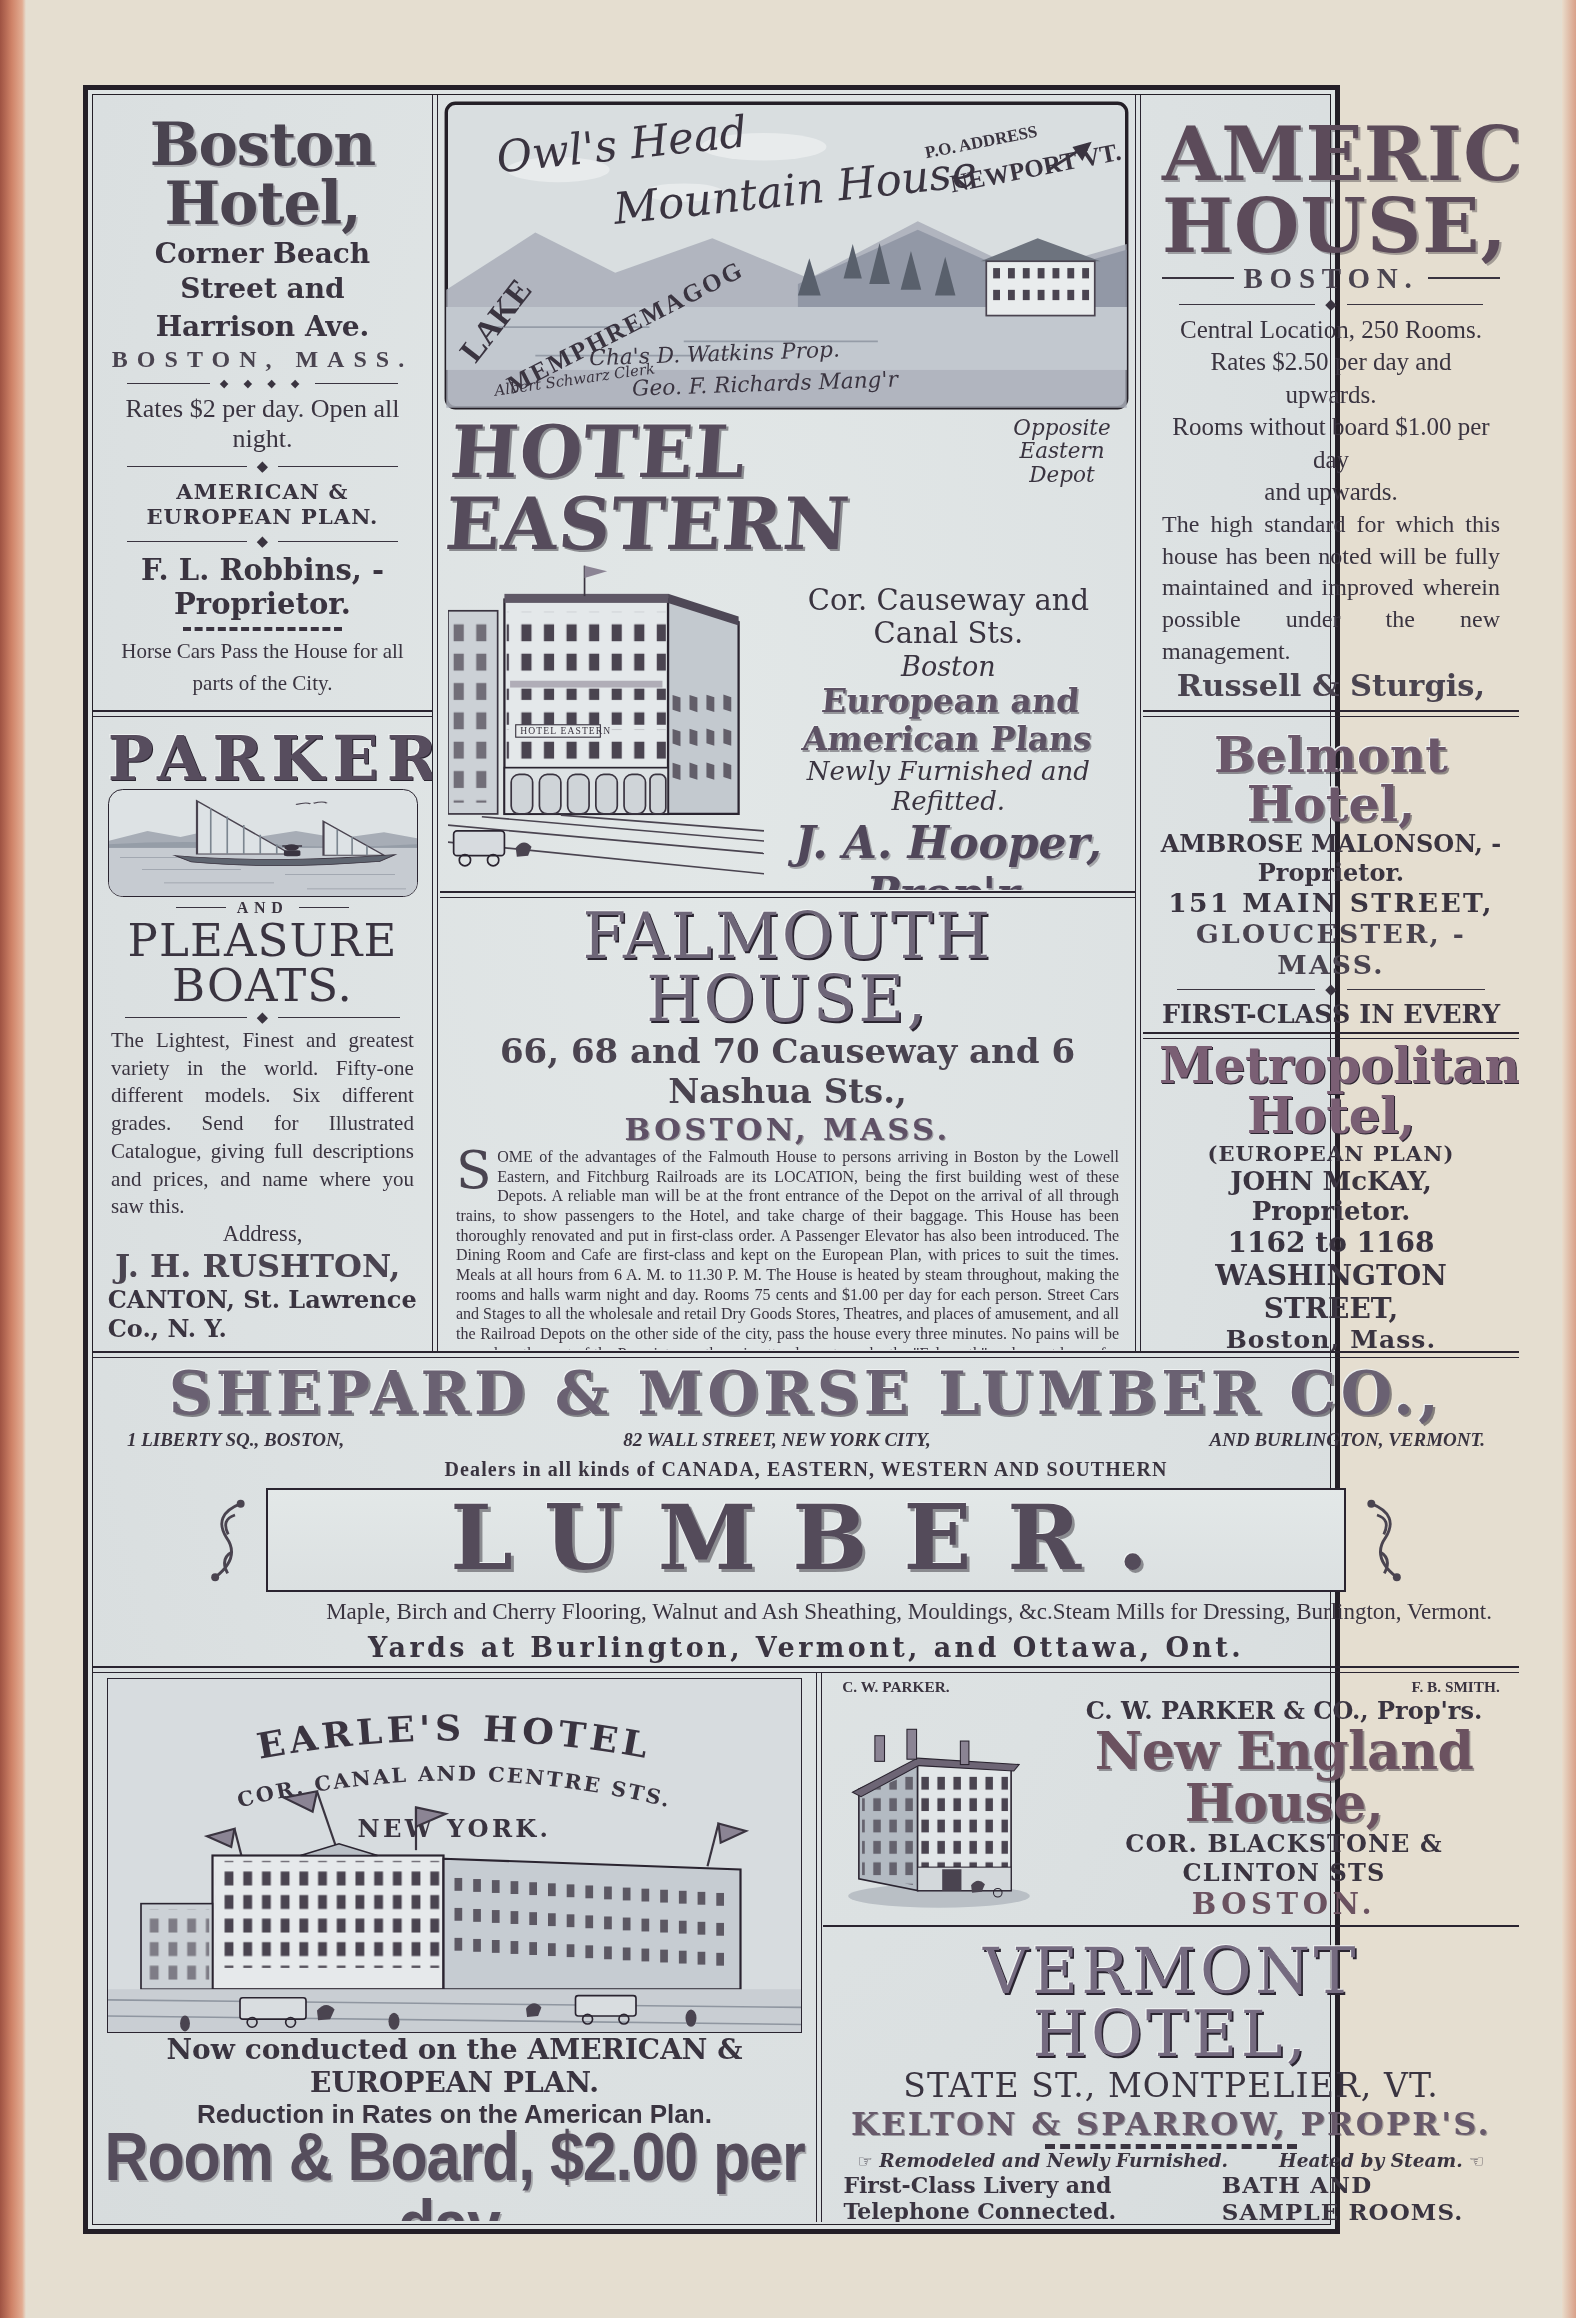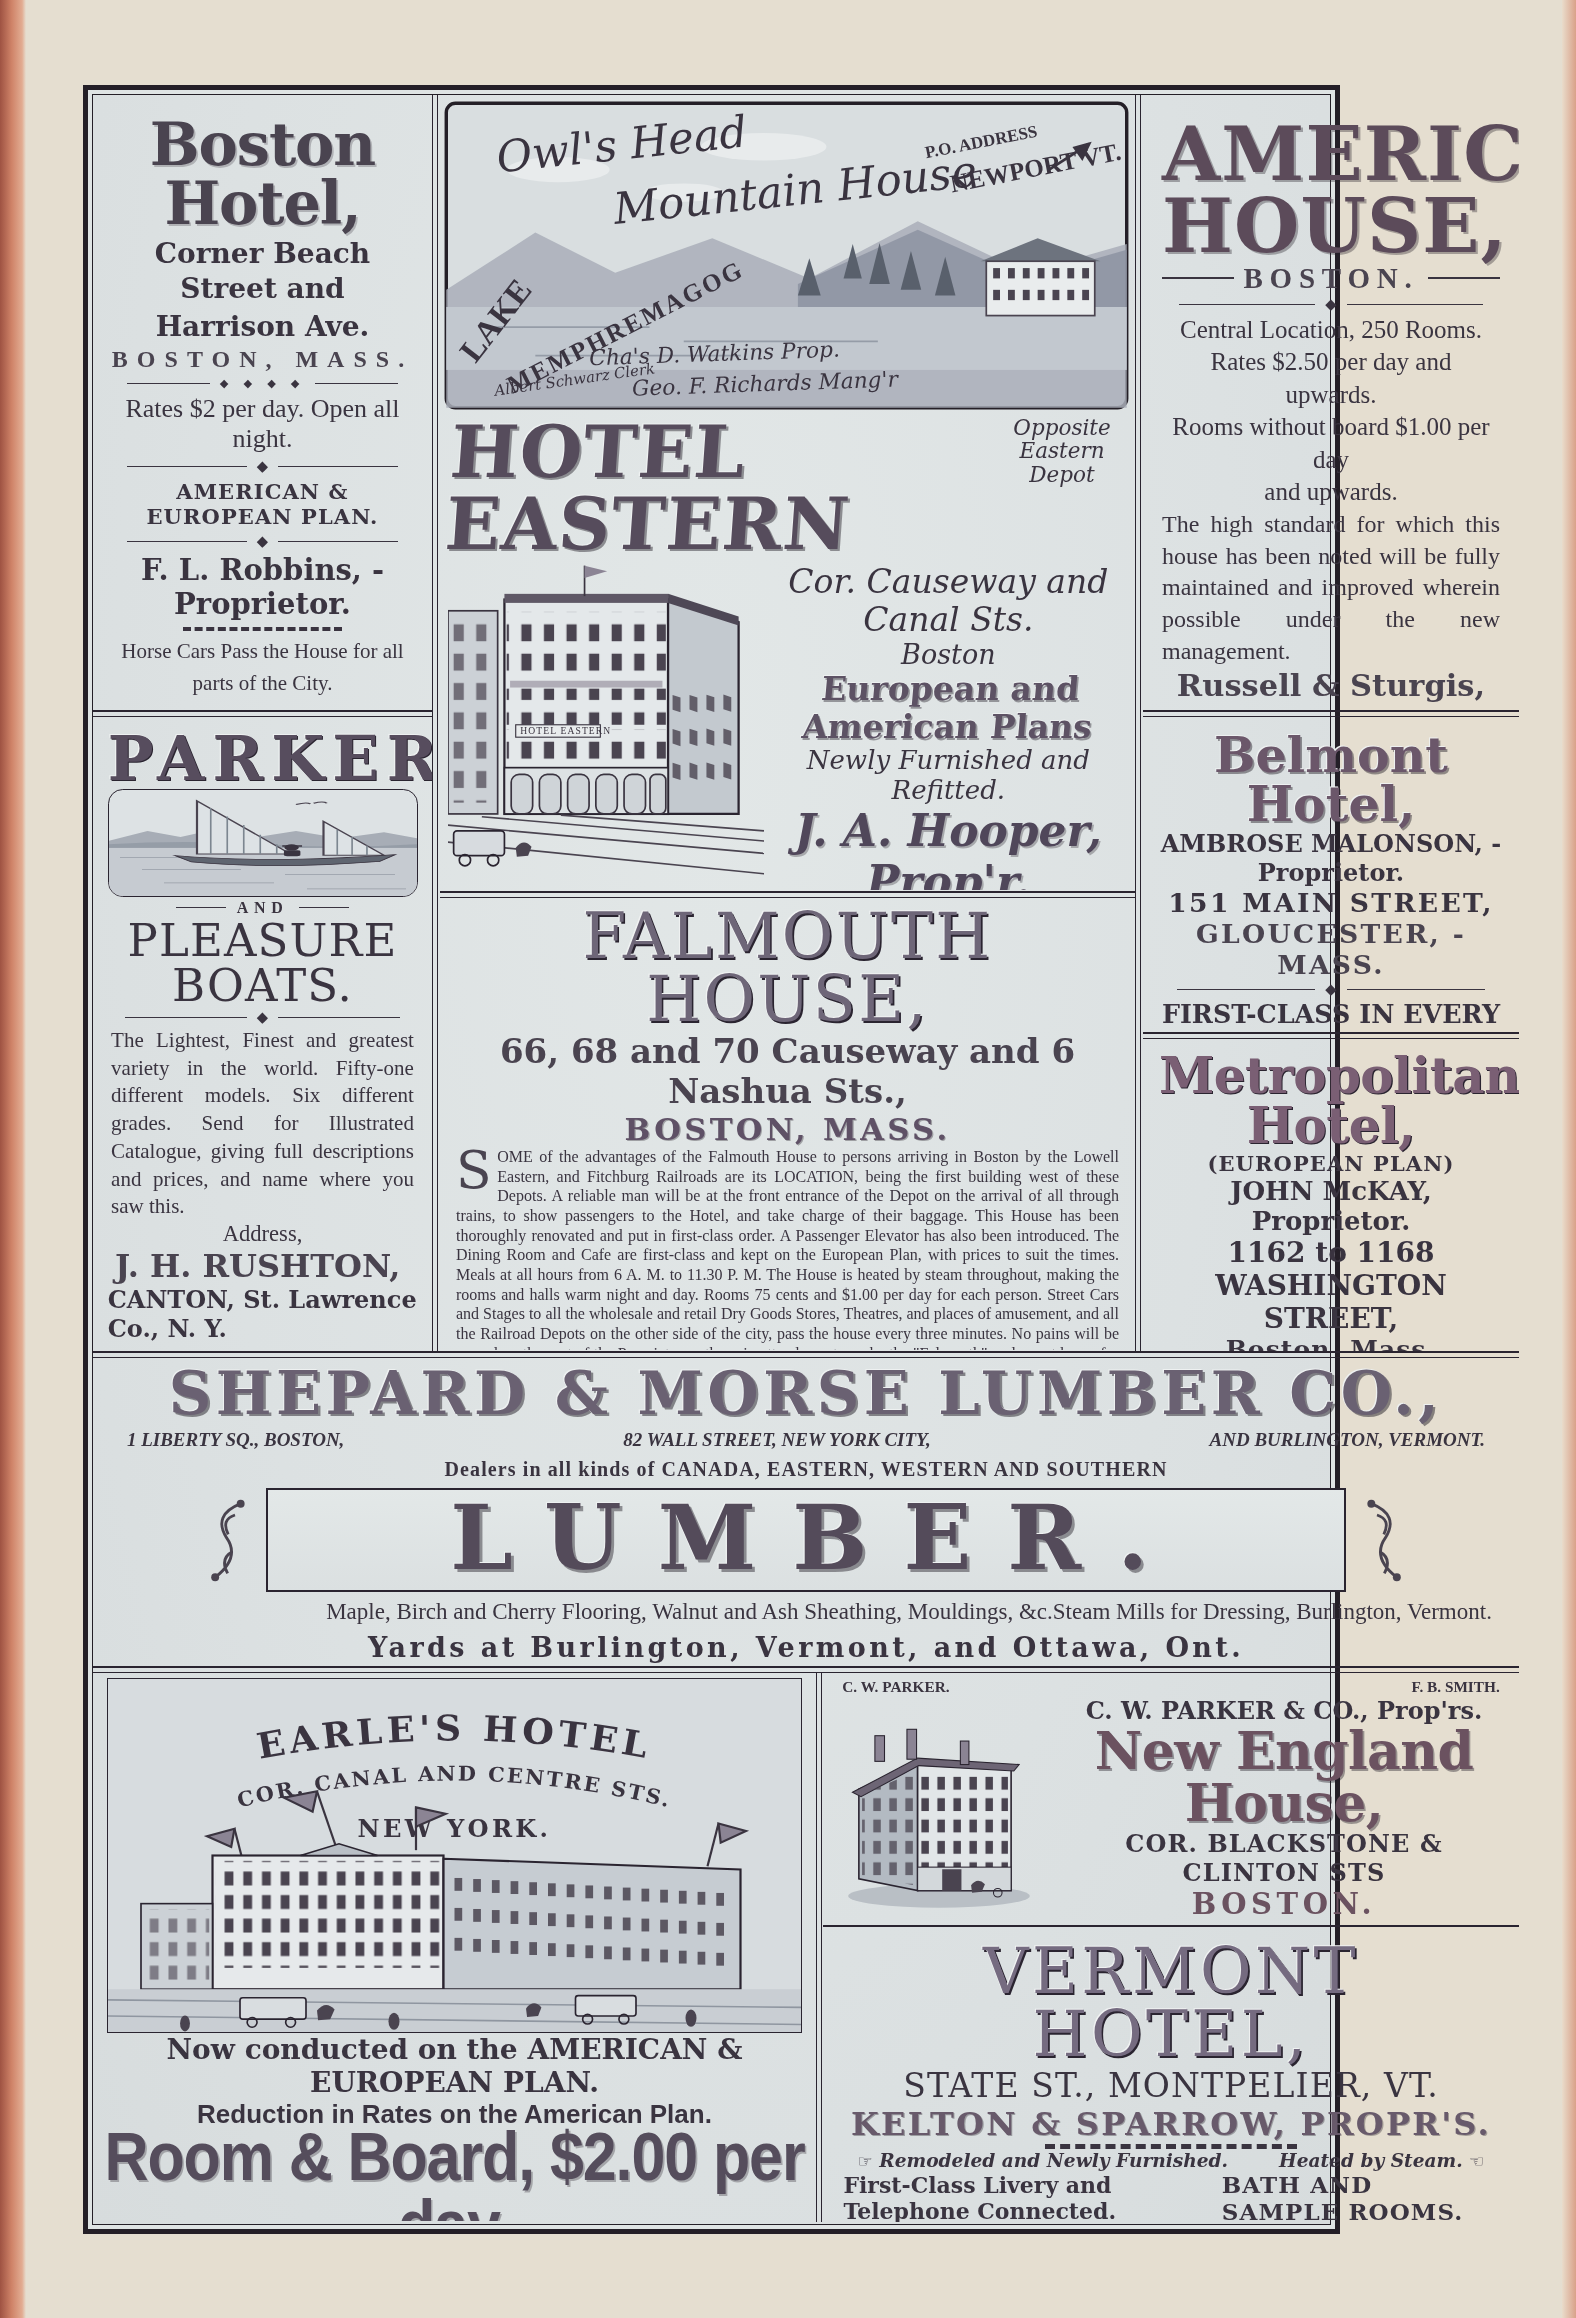--- a/index.html
+++ b/index.html
@@ -63,21 +63,21 @@
   .eastern .toprow{display:flex;align-items:flex-start;}
   .eastern .bigtitle{flex:1;font-family:"DejaVu Serif",serif;font-weight:bold;font-size:72px;line-height:1;
        letter-spacing:1.1px;color:#564c5c;transform:skewX(-4deg);
        text-shadow:2.3px 2.3px 0 rgba(36,31,39,.45), -1.1px -1.1px 0 #eef1f1;}
   .eastern .oppcol{width:130px;text-align:center;font-style:italic;font-size:21.5px;line-height:1.1;
        font-family:"DejaVu Serif",serif;color:var(--ink2);}
   .eastern .mainrow{display:flex;flex:1;}
   .eastern .bsvg{width:316px;height:316px;flex:none;}
   .eastern .txtcol{flex:1;display:flex;flex-direction:column;justify-content:space-evenly;
        text-align:center;padding:3.4px 0 0 5.7px;}
-  .eastern .script{font-family:"DejaVu Serif",serif;font-style:italic;font-size:33px;line-height:1.15;color:var(--ink2);}
+  .eastern .script{font-family:"DejaVu Serif",serif;font-size:29px;line-height:1.15;color:var(--ink2);margin-top:21px;}
   .eastern .cityln{font-family:"DejaVu Serif",serif;font-style:italic;font-size:27px;}
   .eastern .plans{font-family:"DejaVu Serif",serif;font-weight:bold;font-size:33px;line-height:1.15;
        color:#5d5264;text-shadow:1.7px 1.7px 0 rgba(36,31,39,.4), -0.6px -0.6px 0 #eef1f1;transform:skewX(-5deg);}
   .eastern .refit{font-family:"DejaVu Serif",serif;font-style:italic;font-size:26px;line-height:1.15;}
   .eastern .hooper{font-family:"DejaVu Serif",serif;font-style:italic;font-weight:bold;font-size:44px;
        color:#50475a;text-shadow:1.7px 1.7px 0 rgba(36,31,39,.3);}
   
   .falmouth{left:347px;top:802px;width:695px;height:453px;padding:8px 16px 5.7px;justify-content:space-between;}
   .falmouth .title{font-family:"DejaVu Serif",serif;font-size:63px;line-height:1;text-align:center;
        letter-spacing:2.3px;color:#6e6678;text-shadow:-1.1px -1.1px 0 #f0f2f2, 1.7px 1.7px 0 #2a2430;}
@@ -99,21 +99,21 @@
   .american .prop{font-family:"DejaVu Serif",serif;font-weight:bold;font-size:30.5px;text-align:center;color:var(--soft);}
   
   .belmont{left:1050px;top:622px;width:376px;height:315px;padding:13.6px 17px 9px;justify-content:space-between;}
   .belmont .title{font-family:"DejaVu Serif",serif;font-weight:bold;font-size:49px;text-align:center;line-height:1;
        color:#6b576a;text-shadow:-1.1px -1.1px 0 #eef1f1, 1.7px 1.7px 0 rgba(36,31,39,.45);}
   .belmont .prop{font-family:"DejaVu Serif",serif;font-weight:bold;font-size:24px;text-align:center;}
   .belmont .street{font-family:"DejaVu Serif",serif;font-weight:bold;font-size:26.6px;text-align:center;letter-spacing:2.3px;}
   .belmont .city{font-family:"DejaVu Serif",serif;font-weight:bold;font-size:26.6px;text-align:center;letter-spacing:2.3px;color:var(--soft);}
   .belmont .qual{font-family:"DejaVu Serif",serif;font-weight:bold;font-size:25.4px;text-align:center;}
   
-  .metro{left:1050px;top:944px;width:376px;height:312px;padding:12.4px 16px 8px;justify-content:flex-start;}
+  .metro{left:1050px;top:944px;width:376px;height:312px;padding:12.4px 16px 8px;justify-content:center;}
   .metro .title{font-family:"DejaVu Serif",serif;font-weight:bold;font-size:50px;line-height:1;text-align:center;
        letter-spacing:-0.6px;color:#7a5f74;text-shadow:1.1px 1.1px 0 #2a2430;}
   .metro .plan{font-family:"DejaVu Serif",serif;font-weight:bold;font-size:21px;text-align:center;letter-spacing:1.1px;}
   .metro .prop{font-family:"DejaVu Serif",serif;font-weight:bold;font-size:26px;text-align:center;}
   .metro .street{font-family:"DejaVu Serif",serif;font-weight:bold;font-size:28px;text-align:center;}
   .metro .city{font-family:"DejaVu Serif",serif;font-weight:bold;font-size:25px;text-align:center;letter-spacing:1.1px;}
   
   .shepard{left:0;top:1262px;width:1426px;height:309px;padding:6.8px 22.6px 3.4px;justify-content:space-between;}
   .shepard .title{font-family:"DejaVu Serif",serif;font-weight:bold;font-size:59px;text-align:center;line-height:1;
        letter-spacing:4.5px;color:#6a6172;text-shadow:-1.1px -1.1px 0 #eef1f1, 2.3px 2.3px 0 rgba(36,31,39,.5);}

